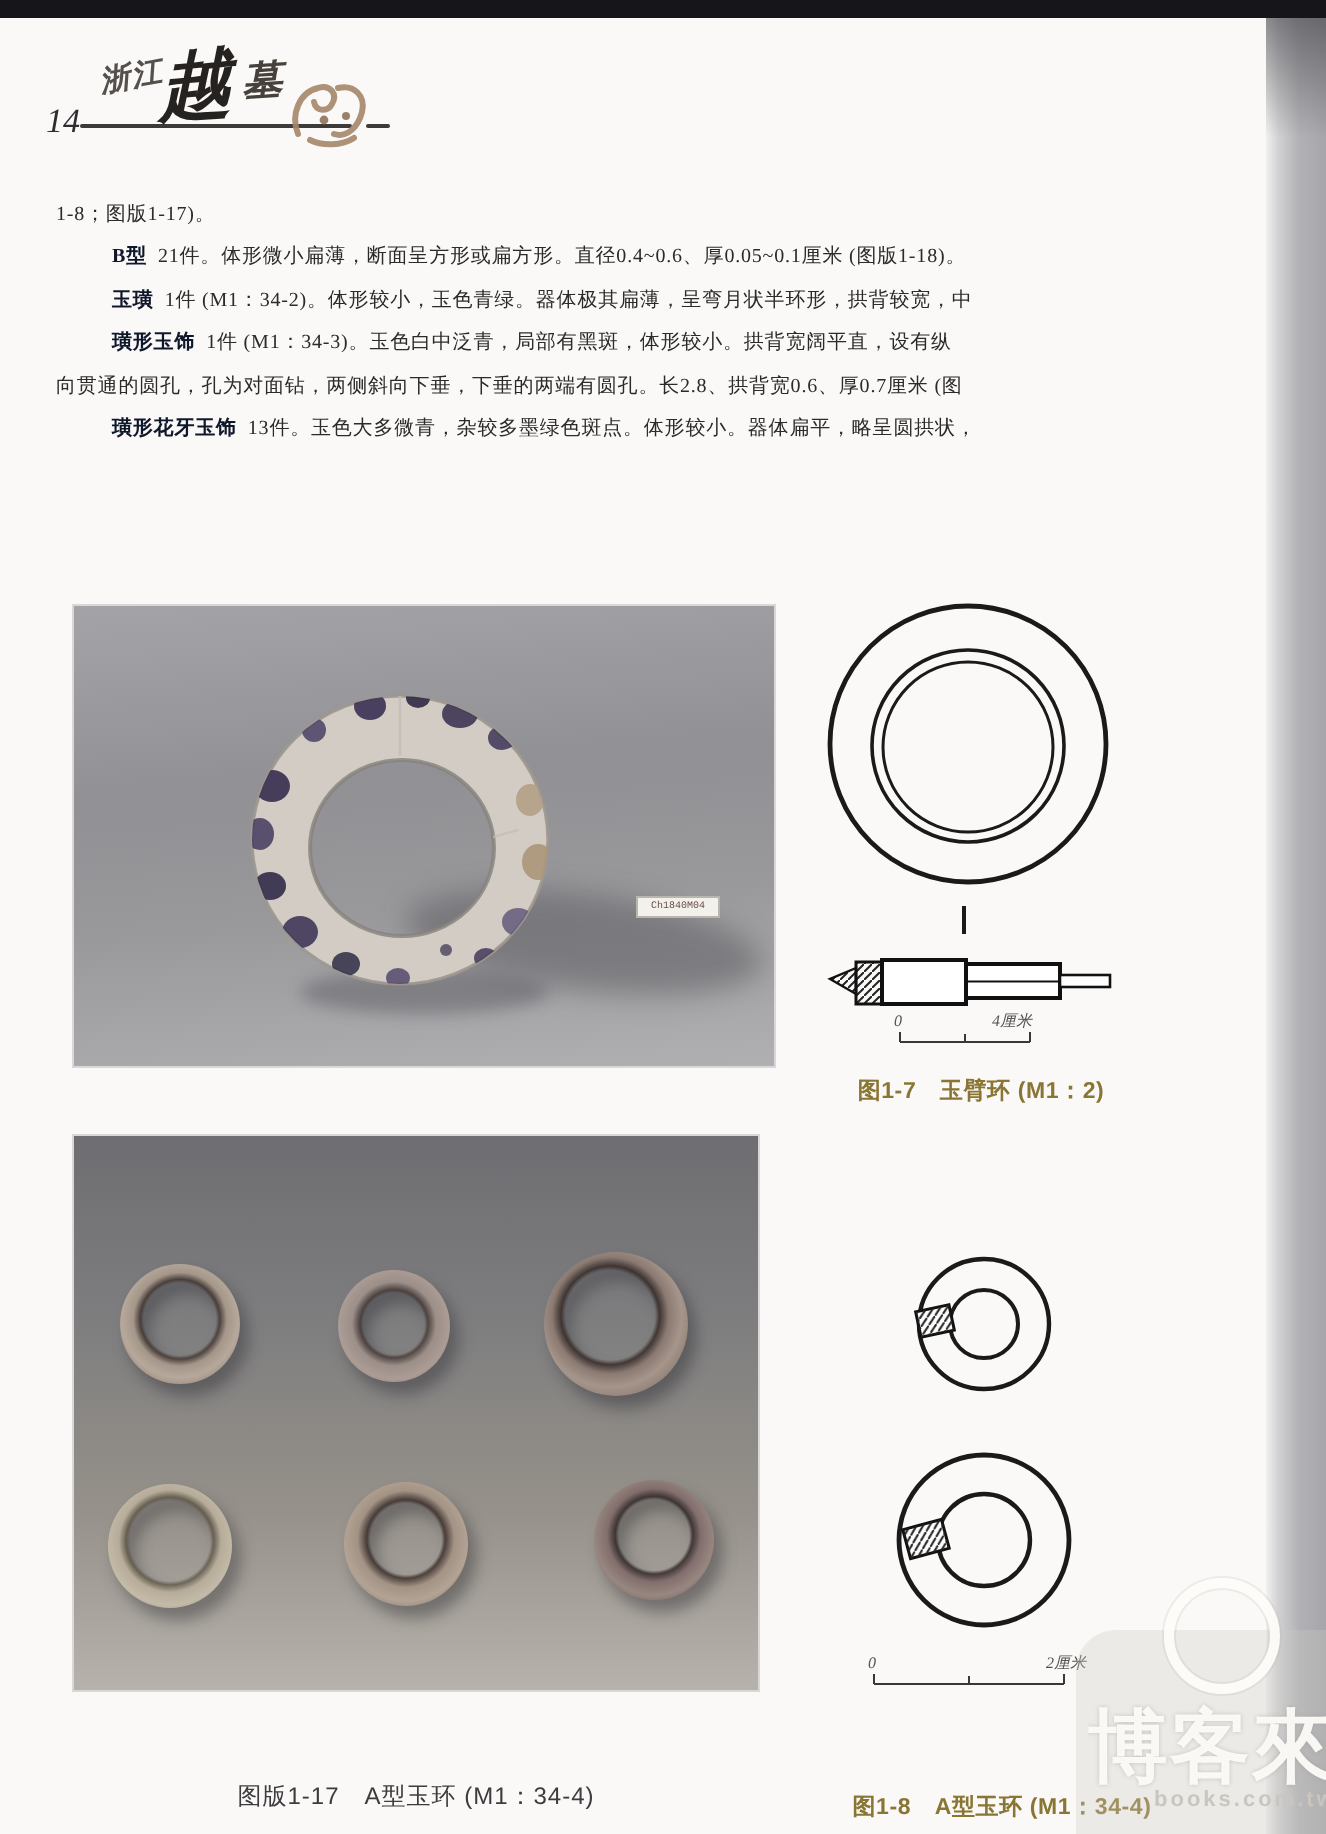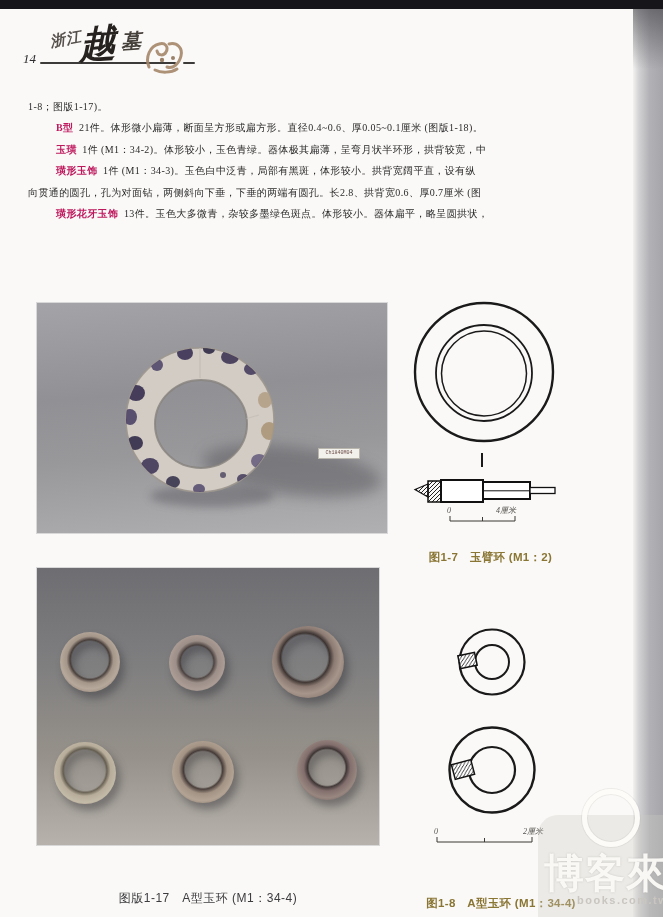--- a/index.html
+++ b/index.html
@@ -13,32 +13,32 @@
   .scan-top { position:absolute; left:0; top:0; width:663px; height:9px; background:#16161a; z-index:30; }
   .edge-right {
     position:absolute; top:9px; right:0; width:30px; height:908px; z-index:5;
     background:linear-gradient(90deg, #f3f2f0 0%, #d2d2d4 20%, #b2b2b6 55%, #a6a6aa 100%);
   }
   .edge-right::before{
     content:""; position:absolute; left:0; top:0; width:100%; height:60px;
     background:linear-gradient(180deg, rgba(40,40,46,.5), rgba(40,40,46,0)); 
   }
   
-  .page-num { position:absolute; left:23px; top:51px; font-size:13px; font-style:italic; color:#2e2e30; }
+  .page-num { position:absolute; left:23px; top:51px; font-size:17px; font-style:italic; color:#2e2e30; }
   .header-rule  { position:absolute; left:40px; top:62px; width:136px; height:2px; background:#3d3b39; border-radius:1px; }
   .header-rule2 { position:absolute; left:183px; top:62px; width:12px; height:2px; background:#3d3b39; border-radius:1px; }
   .callig { position:absolute; font-weight:bold; font-style:italic; line-height:1; }
   .callig.small { left:50px; top:32px; font-size:15px; color:#55504c; transform:rotate(-10deg); letter-spacing:1px; }
   .callig.big   { left:79px; top:25px; font-size:37px; color:#262220; transform:rotate(-6deg) skewX(-4deg); }
   .callig.mid   { left:121px; top:31px; font-size:20px; color:#47413c; transform:rotate(-4deg); }
   .ornament { position:absolute; left:142px; top:38px; }
   
   .text-block { position:absolute; left:28px; top:100px; width:608px; color:#2b2b2b; }
   .bline { height:21.4px; white-space:nowrap; font-size:10px; letter-spacing:.4px; }
-  .bline .term { color:#be185d; font-weight:bold; }
+  .bline .term { color:#0f172a; font-weight:bold; }
   .bline .term:empty { display:none; }
   .bline .term:not(:empty) { margin-right:.55em; }
   .bline.indent { padding-left:28px; }
   
   .photo1 {
     position:absolute; left:37px; top:303px; width:350px; height:230px;
     background:linear-gradient(175deg, #a4a4a8 0%, #919195 38%, #98989b 62%, #b0b0b2 100%);
     box-shadow:0 0 0 1px rgba(120,120,124,.25);
   }
   .sticker {
@@ -62,21 +62,21 @@
     background:radial-gradient(circle at 50% 46%, rgba(0,0,0,0) 0 44%, rgba(96,88,72,.8) 48%, #b7ac9a 56%, #c4baa8 70%, #8f8472 92%, #7a6f5e 100%); }
   .jring.r5 { left:135px; top:173px; width:62px; height:62px;
     background:radial-gradient(circle at 50% 46%, rgba(0,0,0,0) 0 39%, rgba(62,50,46,.85) 43%, #a39385 53%, #b2a394 68%, #7e6e63 90%, #665850 100%); }
   .jring.r6 { left:260px; top:172px; width:60px; height:60px;
     background:radial-gradient(circle at 50% 46%, rgba(0,0,0,0) 0 40%, rgba(52,42,42,.85) 44%, #826f6d 53%, #988680 68%, #6b5a58 90%, #584a48 100%); }
   
   .cap { position:absolute; font-family:"Liberation Sans", sans-serif; text-align:center; }
   .cap.plate { color:#3c3c3e; font-size:12px; font-weight:500; letter-spacing:.5px; }
   .cap.fig   { color:#8a7634; font-size:11.5px; font-weight:600; letter-spacing:.3px; }
   .cap.p16 { left:37px;  top:541px; width:350px; }
-  .cap.f7  { left:408px; top:550px; width:165px; }
+  .cap.f7  { left:408px; top:538px; width:165px; }
   .cap.p17 { left:37px;  top:890px; width:342px; }
   .cap.f8  { left:420px; top:856px; width:162px;margin-top:40px; }
   
   .diag1 { position:absolute; left:408px; top:298px; }
   .diag2 { position:absolute; left:420px; top:610px; }
   .scale-label { font-size:8px; font-style:italic; fill:#55534f; font-family:"Liberation Serif", serif; }
   
   .wm-wash { position:absolute; left:538px; top:815px; width:125px; height:102px;
     background:rgba(205,202,196,.32); border-radius:20px 0 0 0; z-index:40; }
   .wm-circle { position:absolute; left:582px; top:789px; width:58px; height:58px; border-radius:50%;

